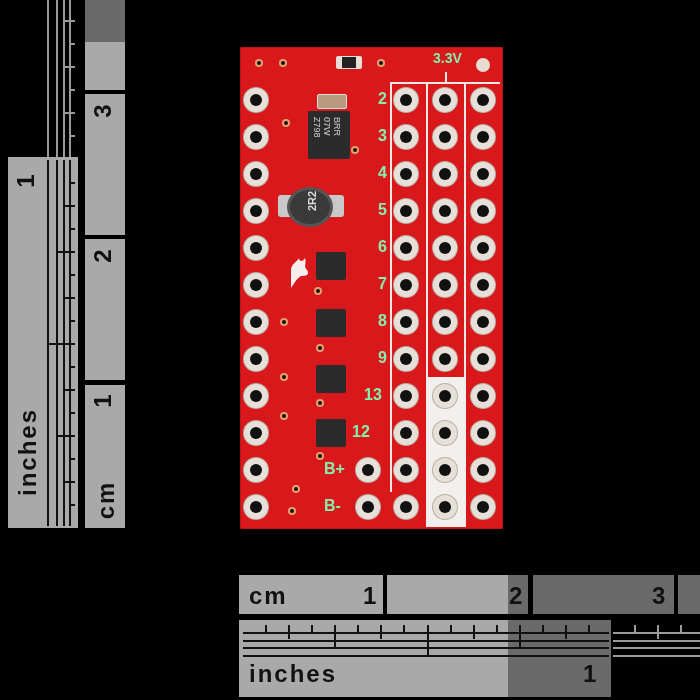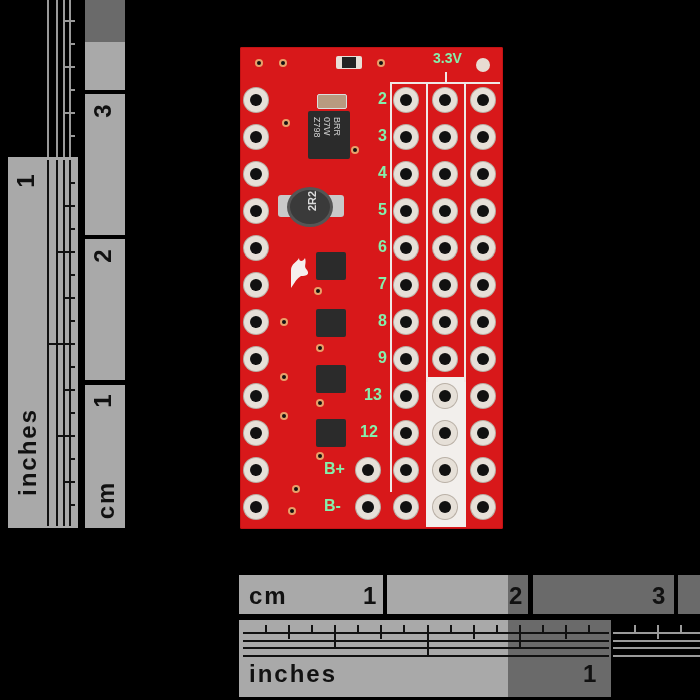--- a/index.html
+++ b/index.html
@@ -187,21 +187,21 @@
 
   <div class="silk" style="left:138px;top:43px;">2</div>
   <div class="silk" style="left:138px;top:80px;">3</div>
   <div class="silk" style="left:138px;top:117px;">4</div>
   <div class="silk" style="left:138px;top:154px;">5</div>
   <div class="silk" style="left:138px;top:191px;">6</div>
   <div class="silk" style="left:138px;top:228px;">7</div>
   <div class="silk" style="left:138px;top:265px;">8</div>
   <div class="silk" style="left:138px;top:302px;">9</div>
   <div class="silk" style="left:124px;top:339px;">13</div>
-  <div class="silk" style="left:120px;top:376px;">12</div>
+  <div class="silk" style="left:112px;top:376px;">12</div>
   <div class="silk" style="left:84px;top:413px;">B+</div>
   <div class="silk" style="left:84px;top:450px;">B-</div>
 
   <div class="hole" style="left:154px;top:41px;"></div>
     <div class="hole" style="left:193px;top:41px;"></div>
     <div class="hole" style="left:231px;top:41px;"></div>
   <div class="hole" style="left:154px;top:78px;"></div>
     <div class="hole" style="left:193px;top:78px;"></div>
     <div class="hole" style="left:231px;top:78px;"></div>
   <div class="hole" style="left:154px;top:115px;"></div>

